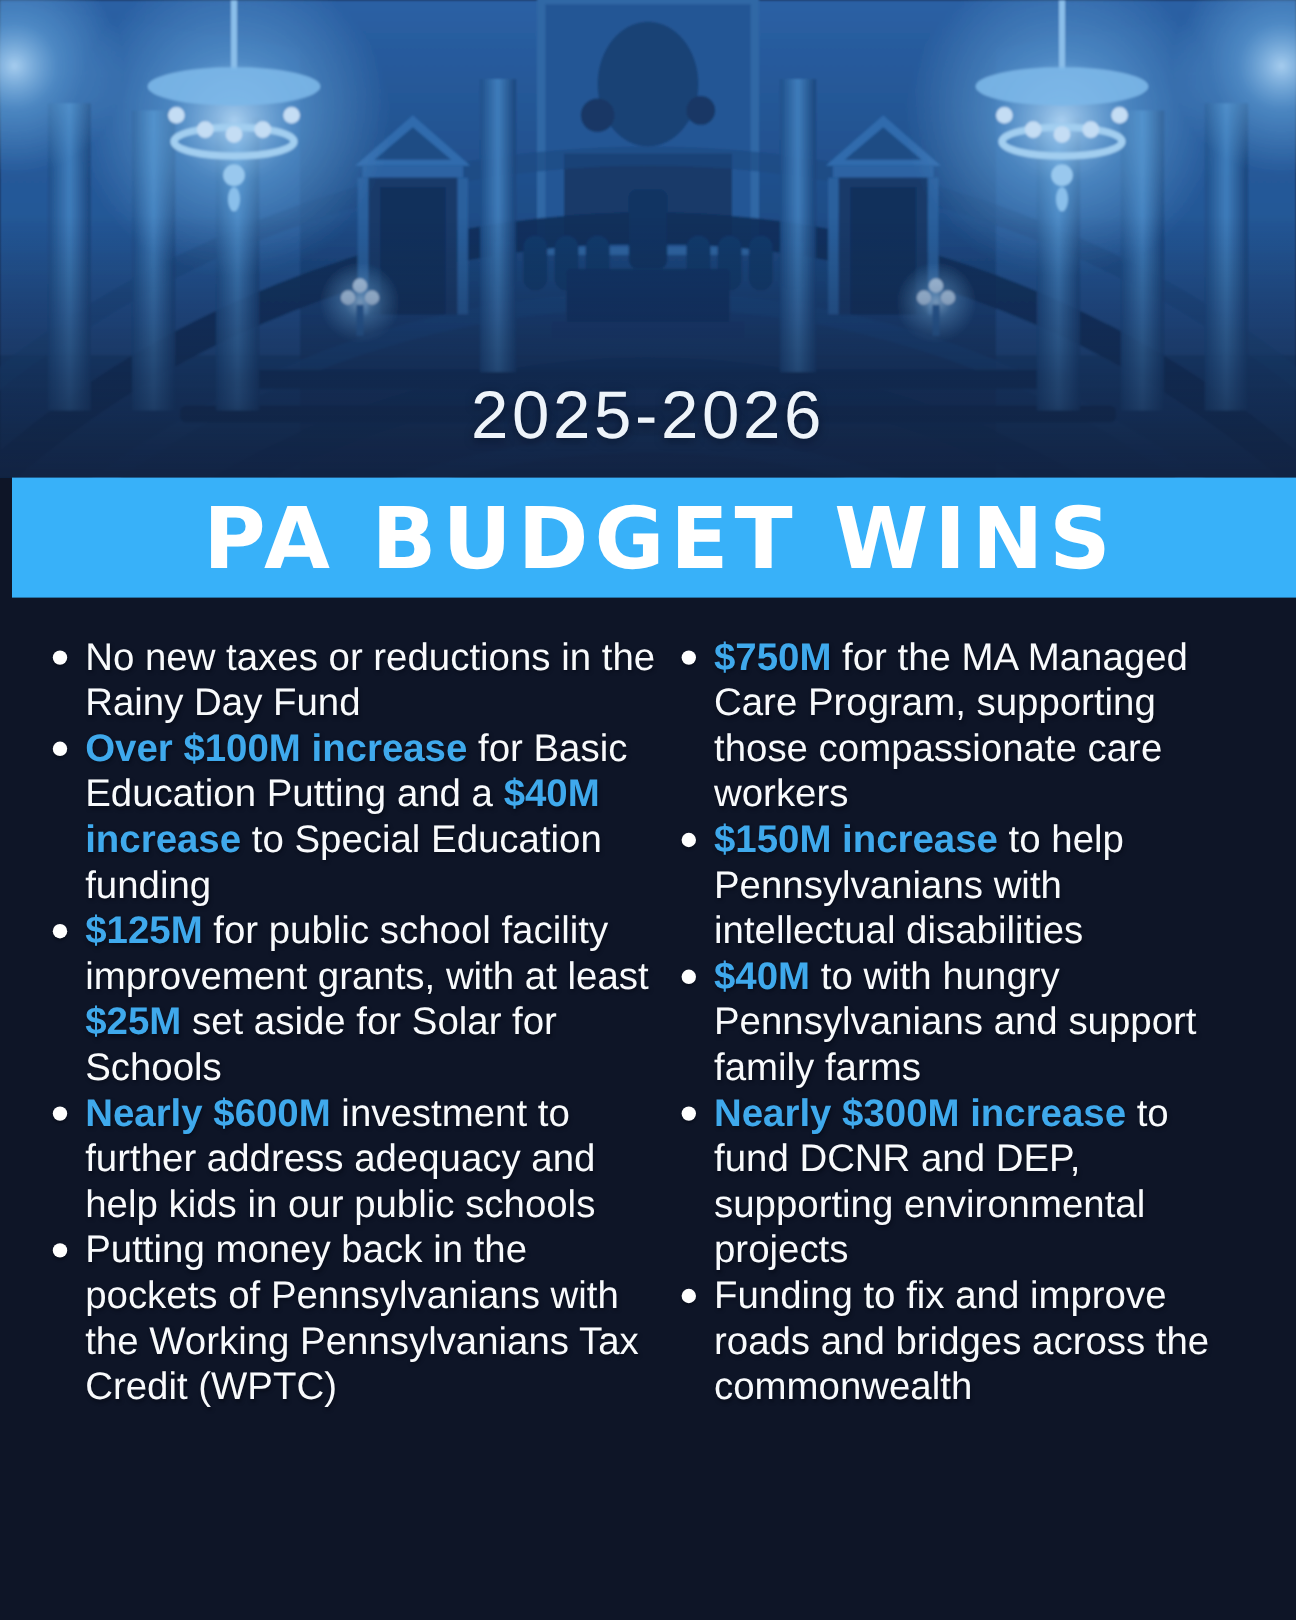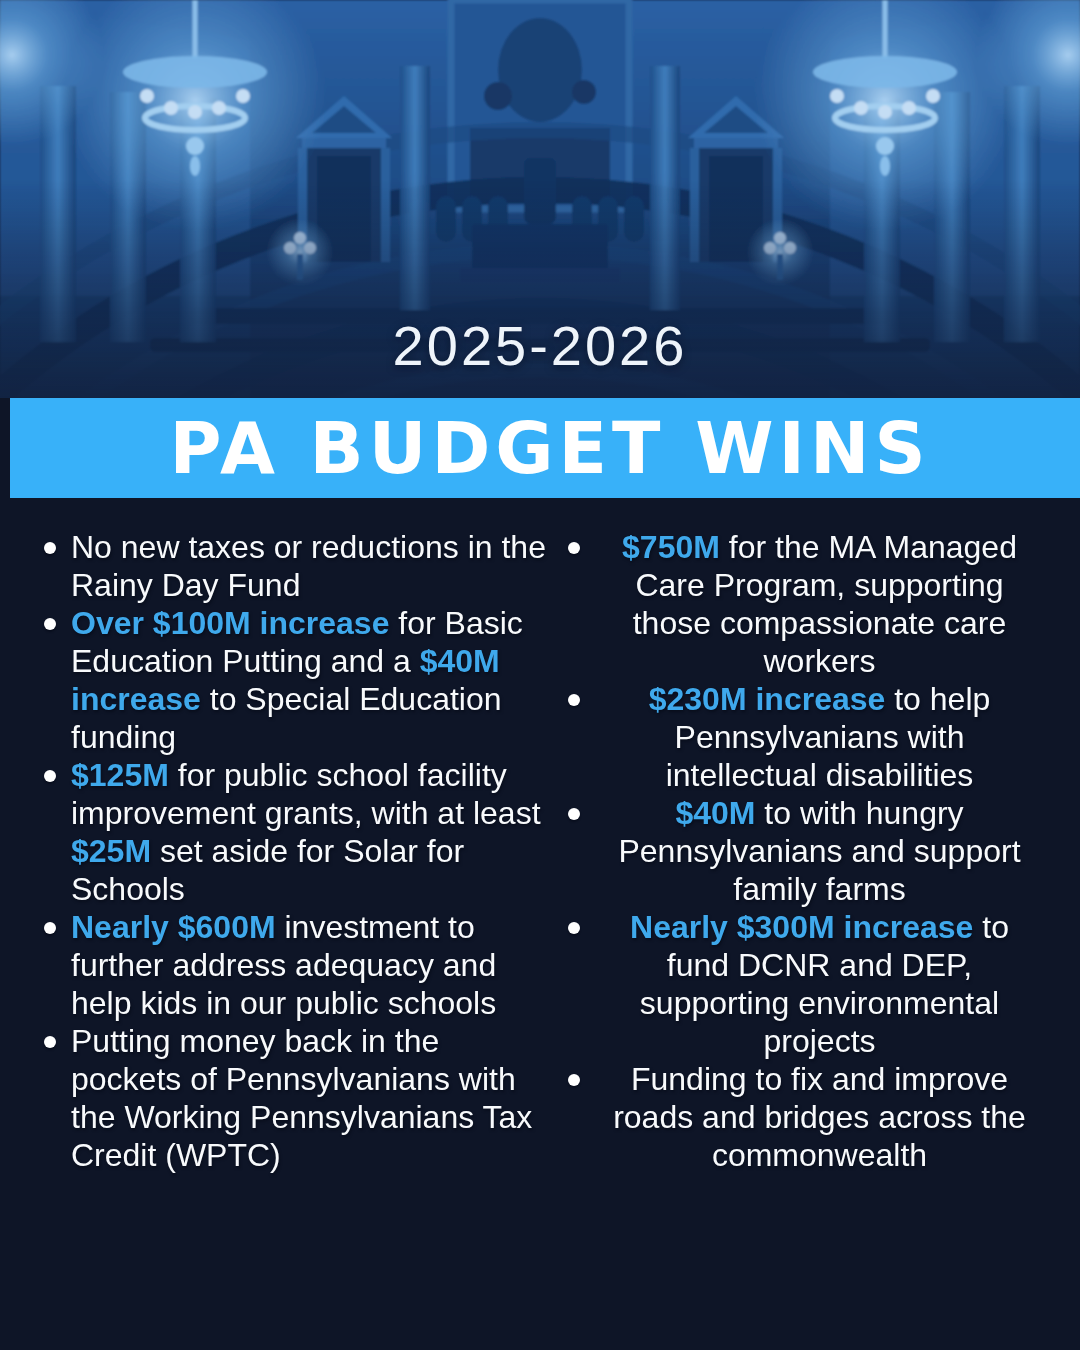--- a/index.html
+++ b/index.html
@@ -46,21 +46,21 @@
   }
   
   .content{
     position:absolute;top:498px;left:0;right:0;bottom:0;
     padding:30px 36px 0 44px;
     display:flex;
     column-gap:16px;
   }
   .content ul{list-style:none;}
   .col-left{width:508px;flex:0 0 auto;}
-  .col-right{flex:1 1 auto;text-align:center;}
+  .col-right{flex:1 1 auto;}
   .content li{
     display:flex;
     align-items:flex-start;
   }
   .dot{
     flex:0 0 auto;
     width:12px;height:12px;border-radius:50%;
     background:#ffffff;
     margin:14px 15px 0 0;
     box-shadow:0 2px 2px rgba(3,7,18,.45);
@@ -262,21 +262,21 @@
           <span class="txt"><span>Putting money back in the pockets of Pennsylvanians with the Working Pennsylvanians Tax Credit (WPTC)</span></span>
         </li>
       </ul>
     <ul class="col-right" id="list-right">
         <li>
           <span class="dot"></span>
           <span class="txt"><span class="hl">$750M</span><span> for the MA Managed Care Program, supporting those compassionate care workers</span></span>
         </li>
         <li>
           <span class="dot"></span>
-          <span class="txt"><span class="hl">$230M increase</span><span> to help Pennsylvanians with intellectual disabilities</span></span>
+          <span class="txt"><span class="hl">$150M increase</span><span> to help Pennsylvanians with intellectual disabilities</span></span>
         </li>
         <li>
           <span class="dot"></span>
           <span class="txt"><span class="hl">$40M</span><span> to with hungry Pennsylvanians and support family farms</span></span>
         </li>
         <li>
           <span class="dot"></span>
           <span class="txt"><span class="hl">Nearly $300M increase</span><span> to fund DCNR and DEP, supporting environmental projects</span></span>
         </li>
         <li>

